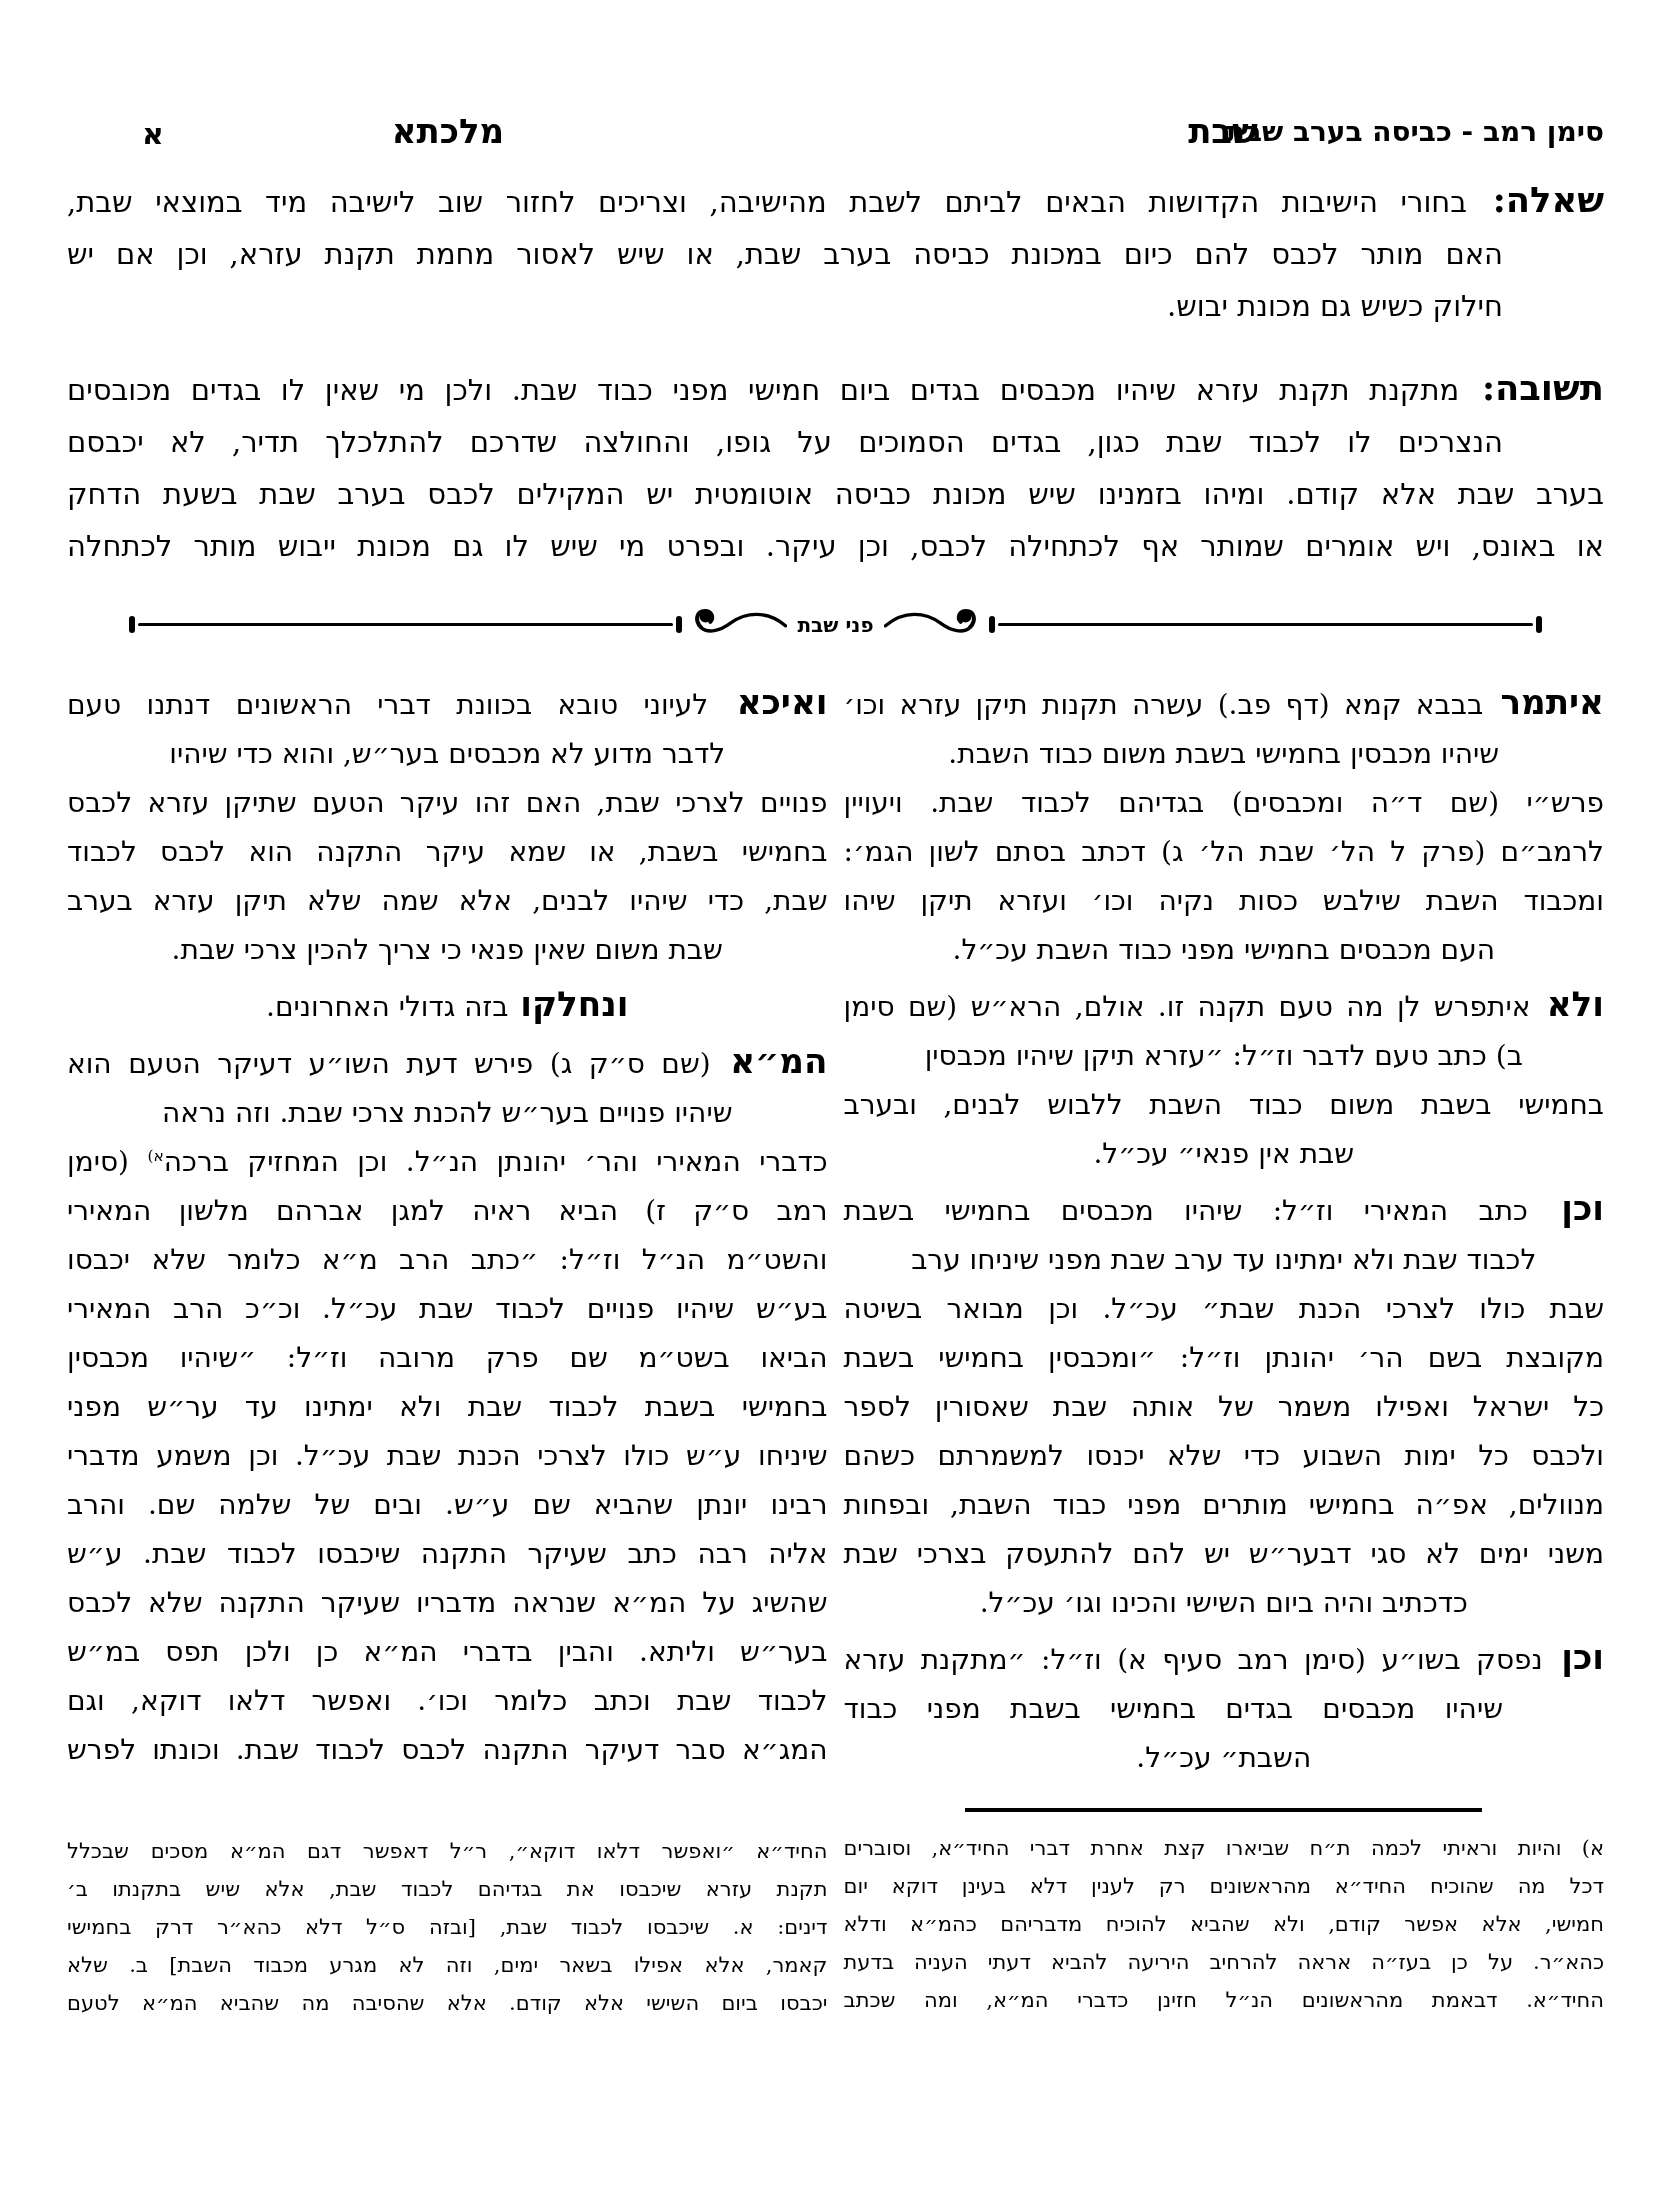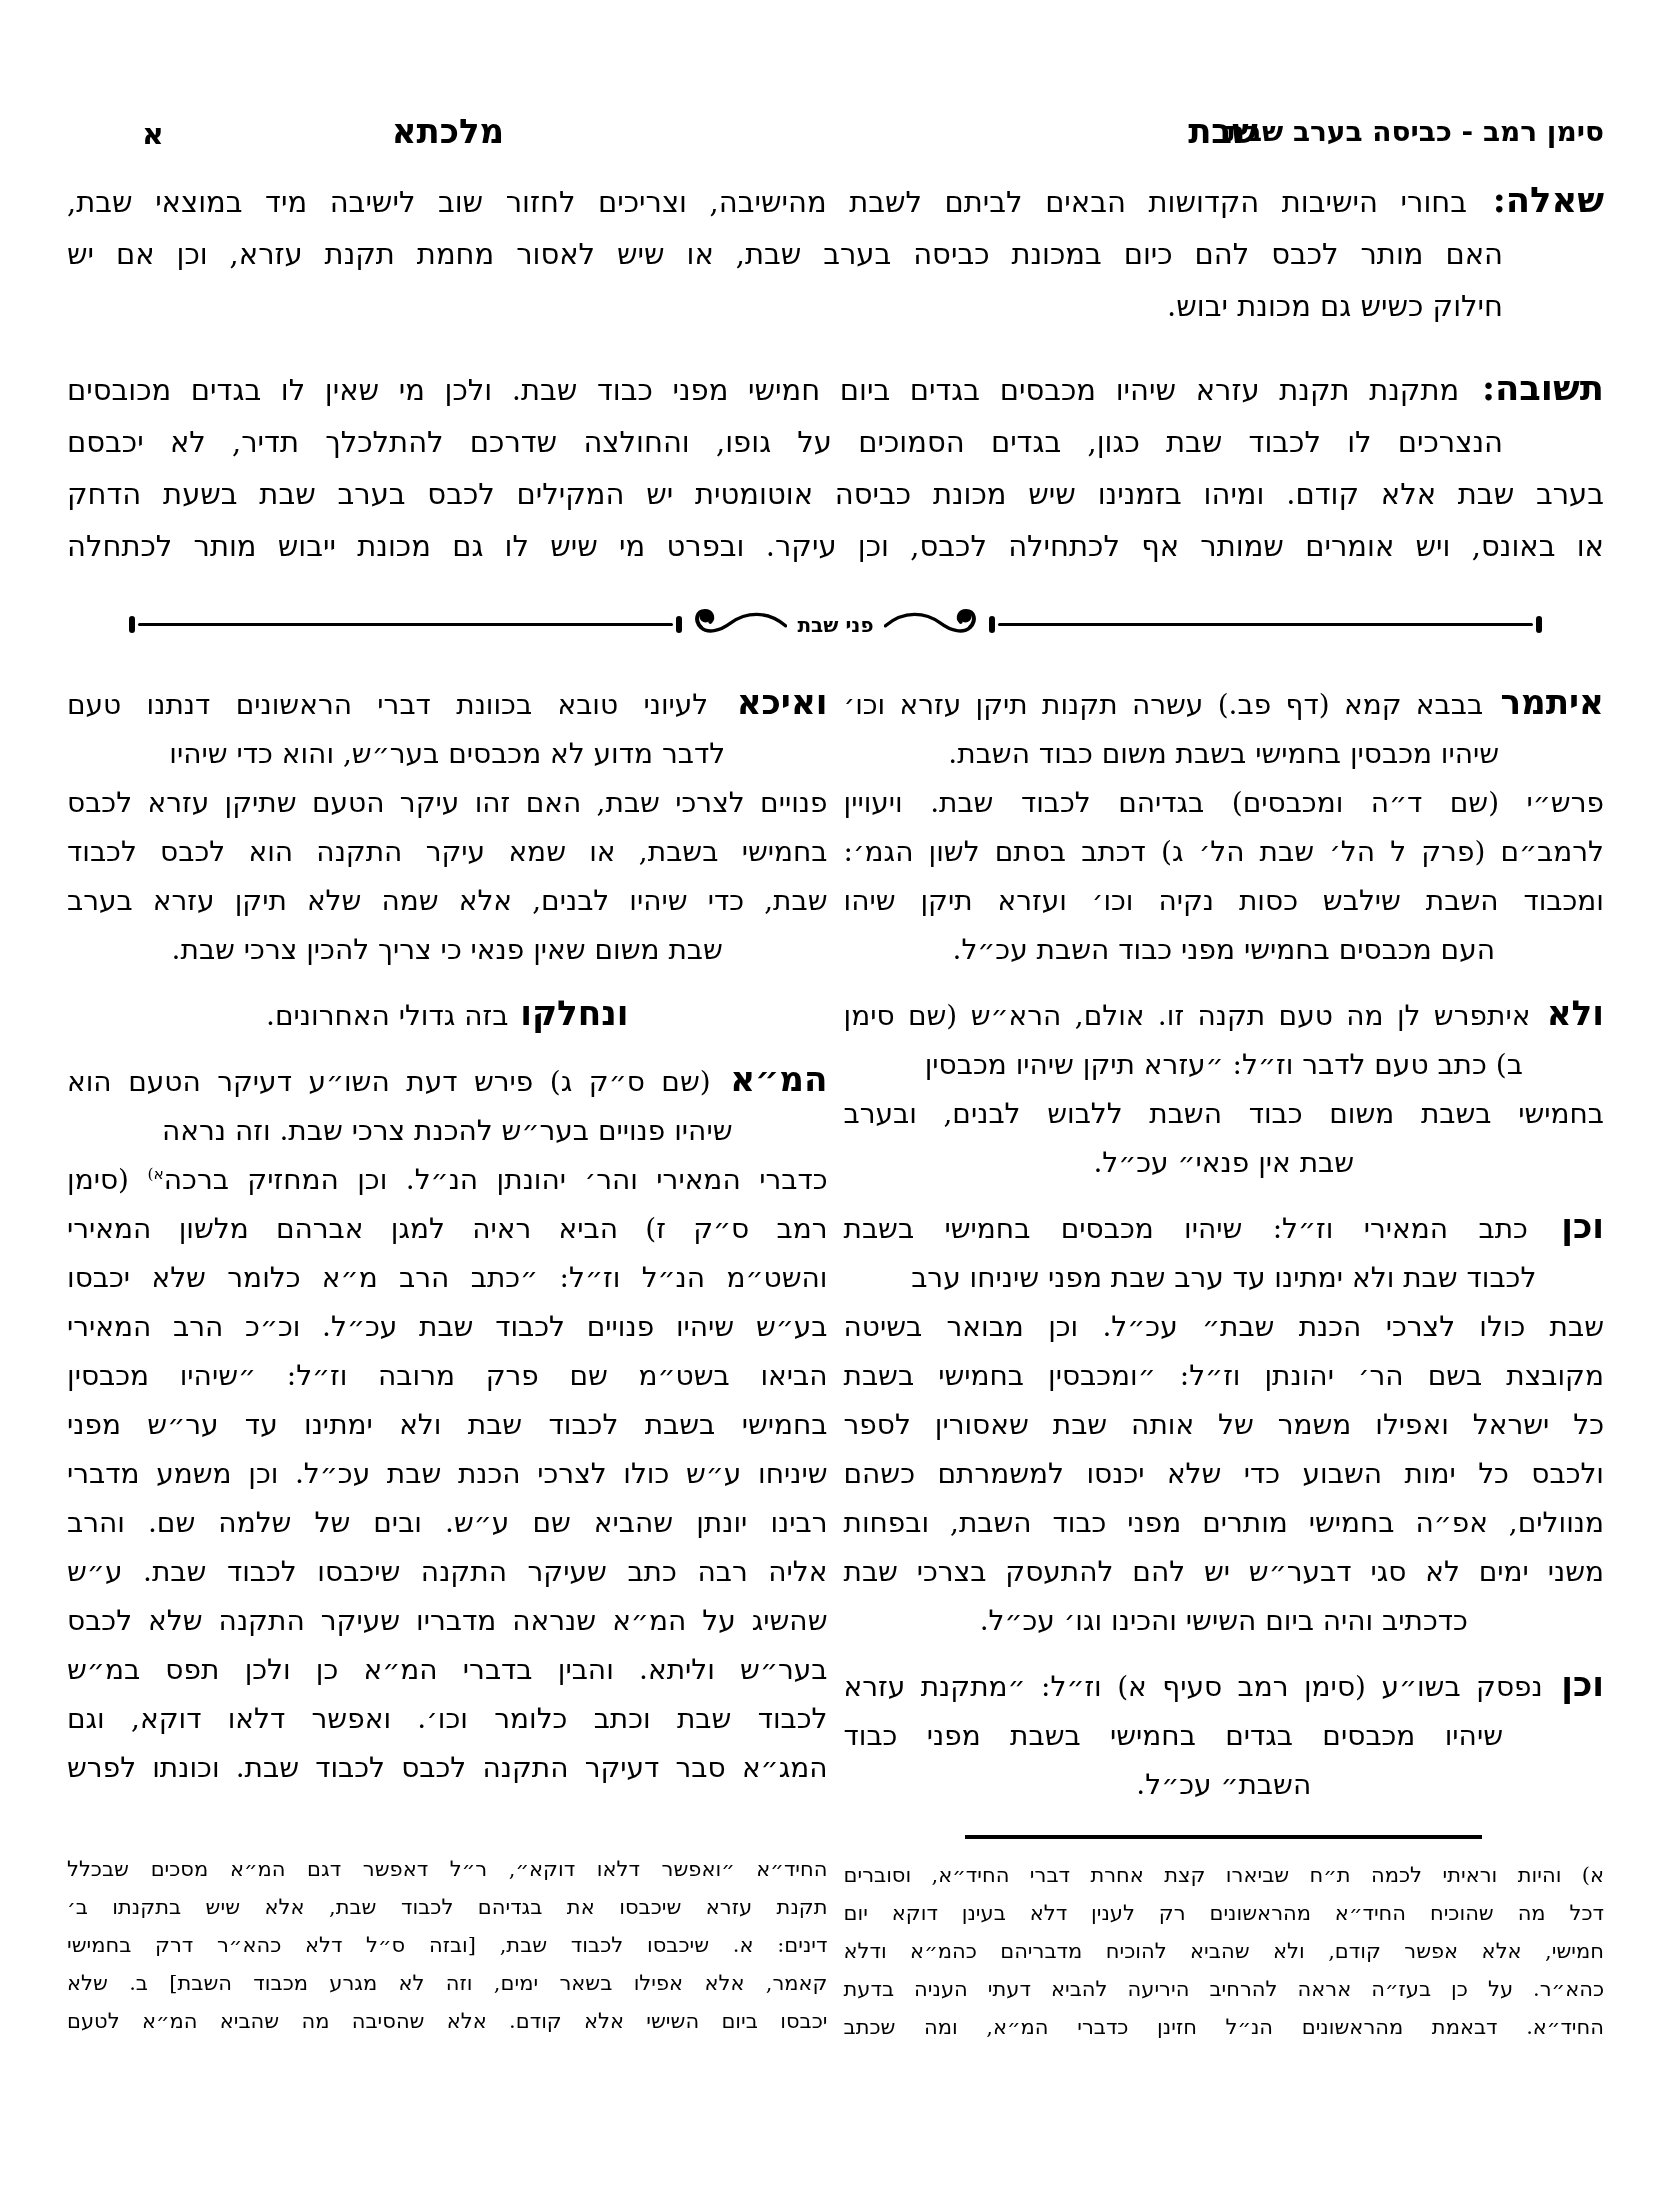--- a/index.html
+++ b/index.html
@@ -31,21 +31,21 @@
   
   .divider{margin:31px auto 0;width:1418px;display:flex;align-items:center;}
   .d-bar{height:3.4px;background:#000;flex:1;border-radius:2px;}
   .d-dot{width:6px;height:17.5px;background:#000;border-radius:3.4px;flex:none;margin:0 2.7px;}
   .d-curl{flex:none;margin:0 1.3px;}
   .d-label{font-weight:bold;font-size:20px;padding:0 9.4px;white-space:nowrap;}
   
   .columns{margin-top:32px;display:flex;gap:16px;align-items:flex-start;}
   .col{flex:1;min-width:0;}
   .col .ln{font-size:28px;line-height:49px;}
-  .col .para + .para{margin-top:15px;}
+  .col .para + .para{margin-top:6px;}
   
   .fn-sep{width:68%;height:4px;background:#000;margin:25.6px auto 17.5px;}
   .footnote .ln{font-size:21px;line-height:38px;}
   .fn-left{margin-top:58px;}
   sup{font-size:0.55em;line-height:0;}
 </style>
 </head>
 <body>
 
 <div class="page">

